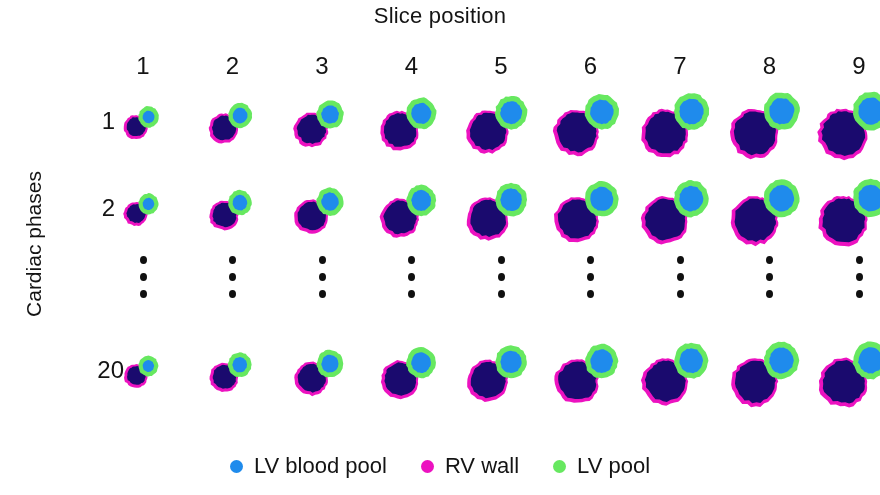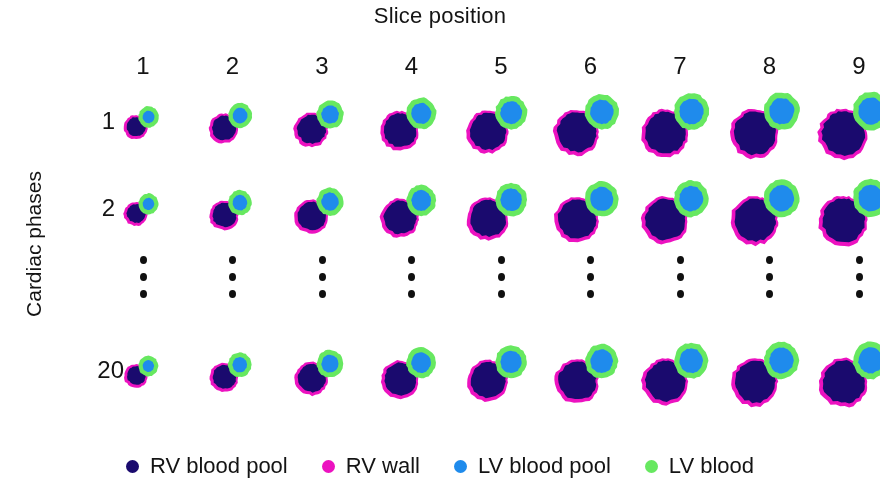--- a/index.html
+++ b/index.html
@@ -634,28 +634,24 @@
         </g>
         <g>
           <path d="M76.41 38.30 L76.03 40.79 L75.00 43.05 L74.26 45.38 L73.18 47.63 L71.55 49.50 L69.12 50.12 L67.11 51.20 L65.09 52.79 L62.67 52.52 L60.29 52.65 L58.16 51.42 L55.90 50.73 L54.27 48.91 L52.31 47.51 L51.36 45.22 L50.46 43.01 L48.94 40.86 L49.61 38.30 L49.78 35.89 L50.55 33.63 L51.39 31.40 L52.68 29.42 L54.04 27.41 L56.00 26.07 L58.16 25.17 L60.32 24.16 L62.67 24.13 L64.97 24.52 L67.24 25.03 L69.26 26.22 L71.12 27.65 L72.59 29.49 L73.92 31.42 L75.44 33.38 L75.86 35.84 Z" fill="#1f8bec"></path>
         </g>
       </svg>
     </div>
   </div>
 
 <div id="legend">
     <div class="legend-item">
-      <span class="legend-swatch" style="background: rgb(26, 10, 110);"></span>
-      <span class="legend-label">RV blood pool</span>
+      <span class="legend-swatch" style="background: rgb(31, 139, 236);"></span>
+      <span class="legend-label">LV blood pool</span>
     </div>
     <div class="legend-item">
       <span class="legend-swatch" style="background: rgb(236, 18, 192);"></span>
       <span class="legend-label">RV wall</span>
     </div>
     <div class="legend-item">
-      <span class="legend-swatch" style="background: rgb(31, 139, 236);"></span>
-      <span class="legend-label">LV blood pool</span>
-    </div>
-    <div class="legend-item">
       <span class="legend-swatch" style="background: rgb(103, 232, 96);"></span>
-      <span class="legend-label">LV blood</span>
+      <span class="legend-label">LV pool</span>
     </div>
   </div>
 
 </body></html>

